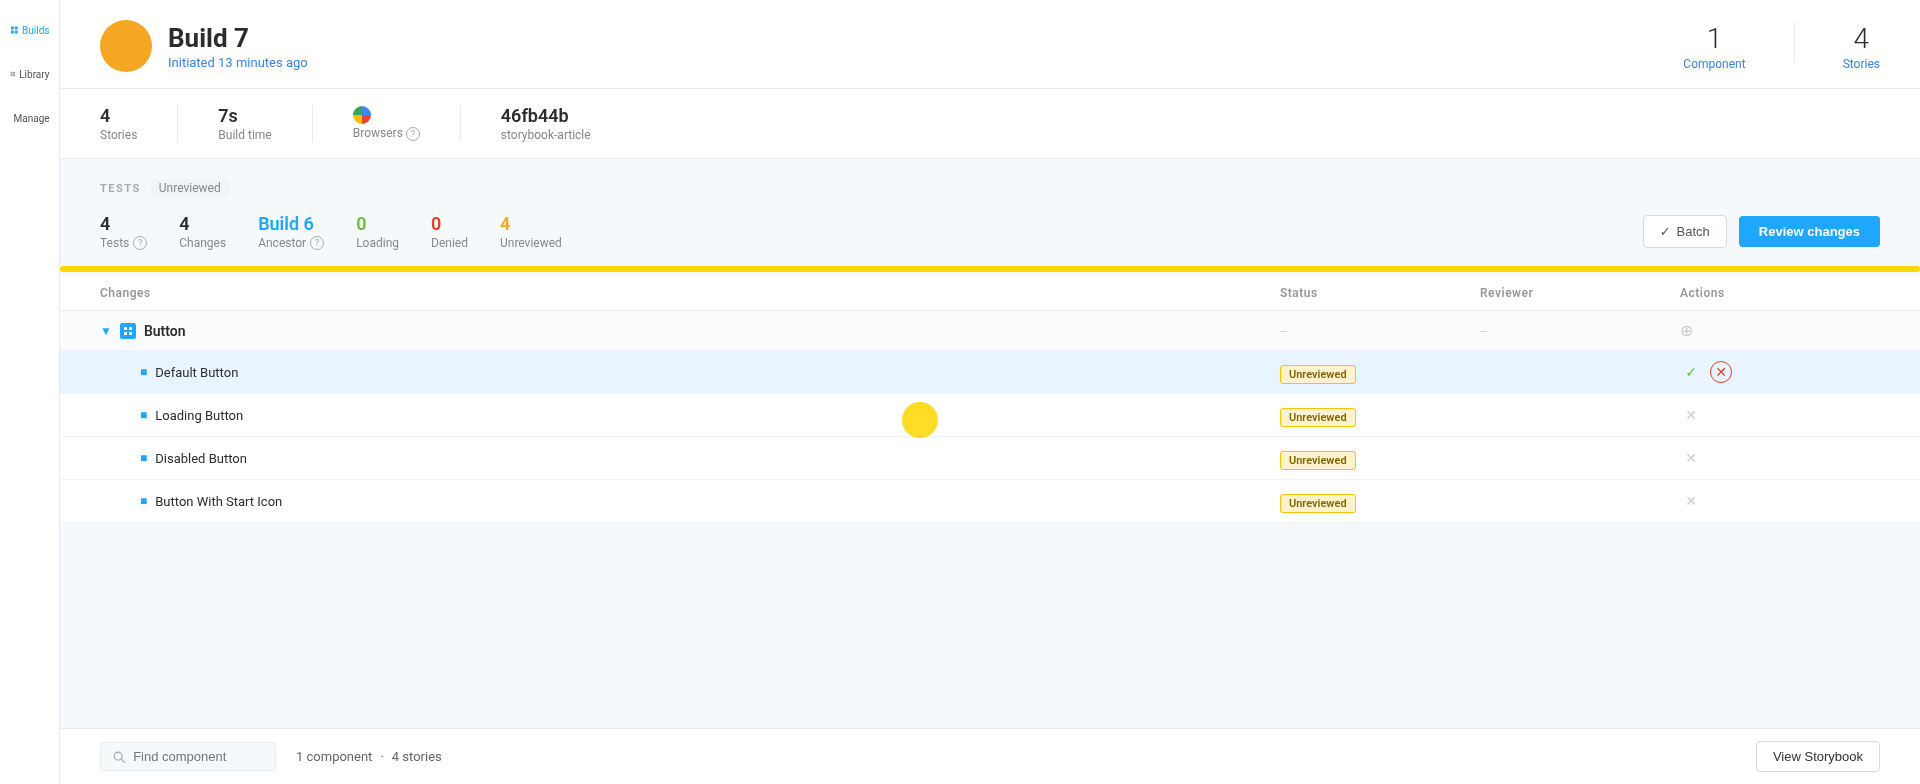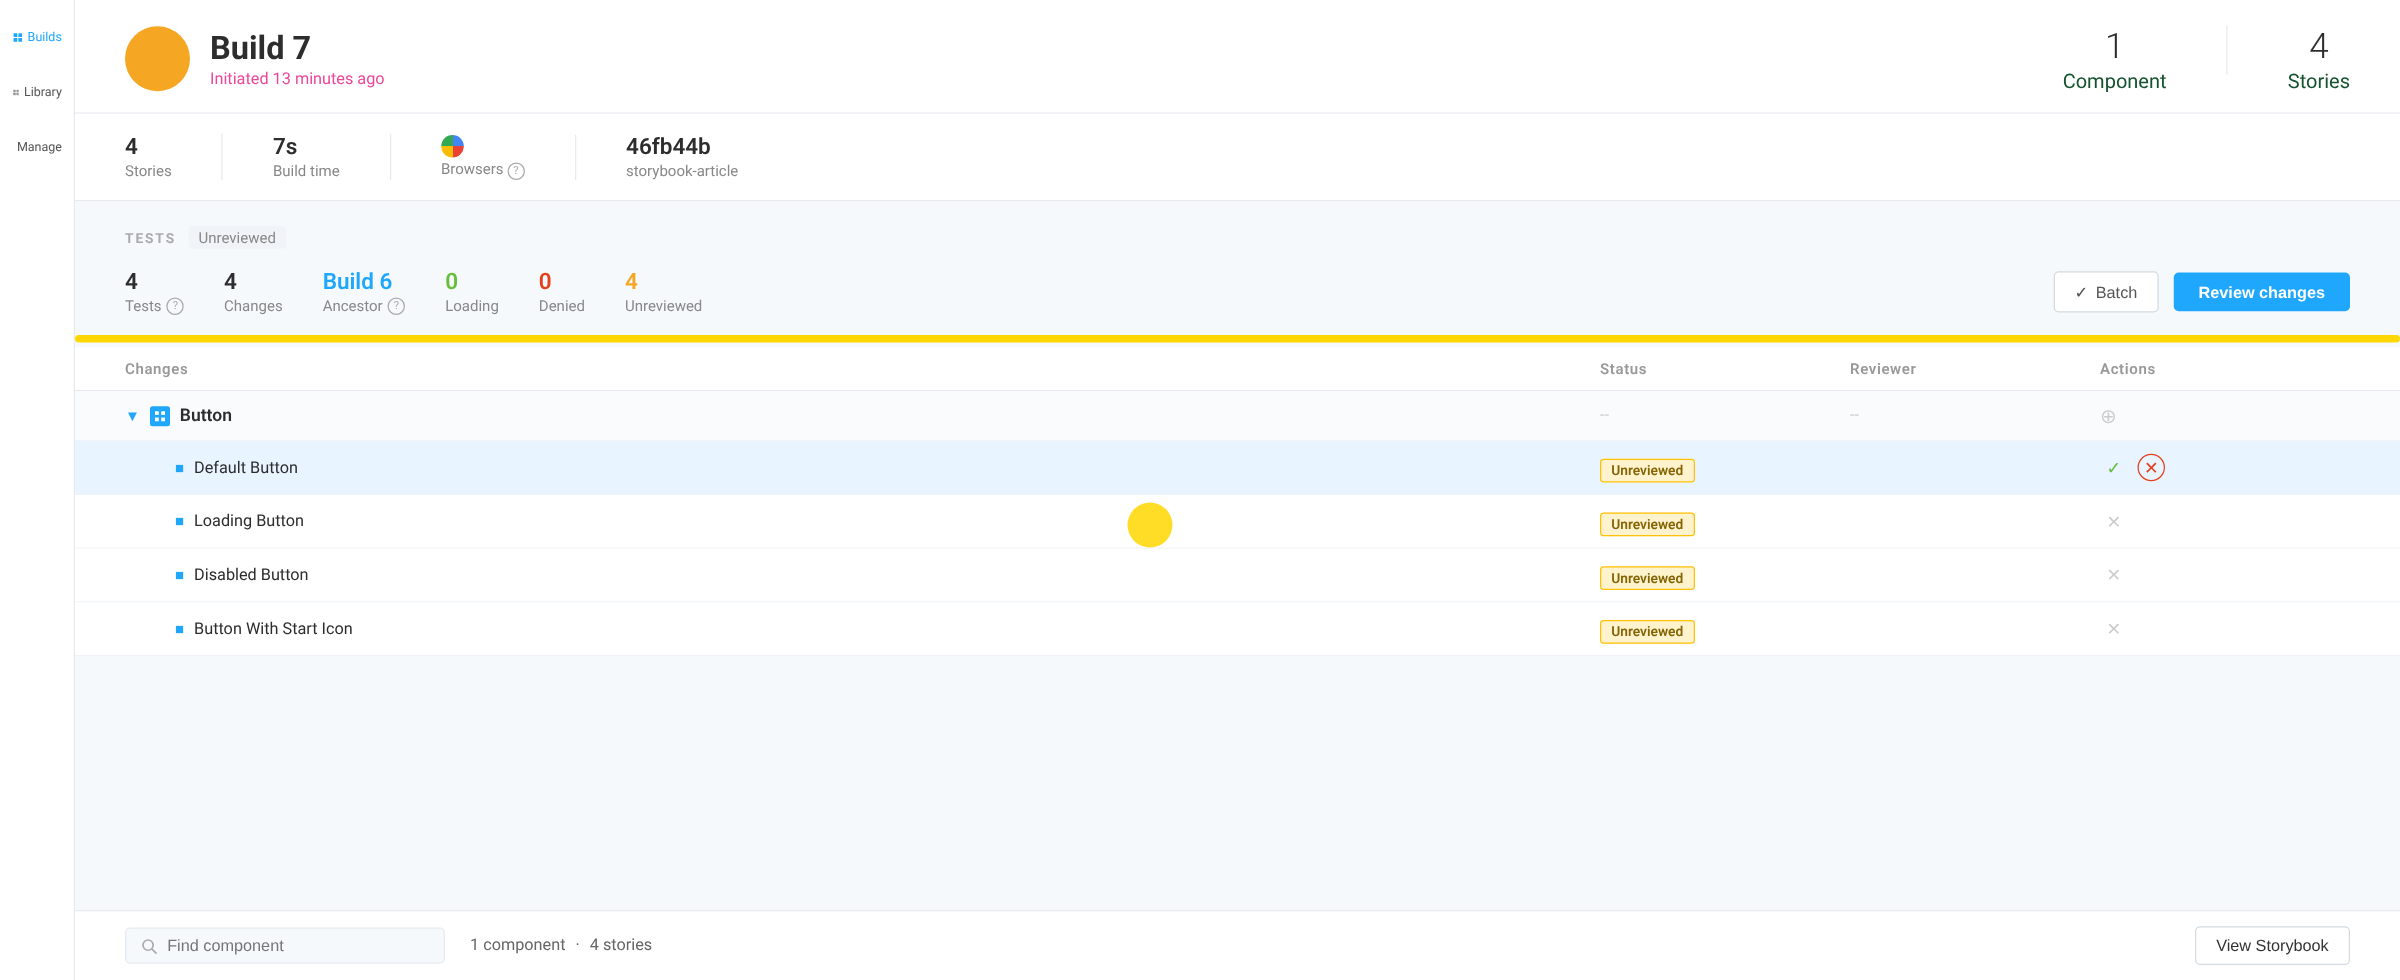--- a/index.html
+++ b/index.html
@@ -73,39 +73,39 @@
       background: #f5a623;
       flex-shrink: 0;
     }
     .build-info h1 {
       font-size: 26px;
       font-weight: 700;
       color: #2d2d2d;
     }
     .build-info .subtitle {
       font-size: 13px;
-      color: #ec4899;
+      color: #3b82f6;
       margin-top: 2px;
     }
     .header-right {
       display: flex;
       gap: 48px;
       align-items: flex-start;
     }
     .header-stat {
       text-align: center;
     }
     .header-stat .number {
       font-size: 28px;
       font-weight: 300;
       color: #2d2d2d;
     }
     .header-stat .label {
-      font-size: 16px;
-      color: #14532d;
+      font-size: 12px;
+      color: #3b82f6;
       margin-top: 2px;
     }
     .header-divider {
       width: 1px;
       height: 40px;
       background: #e8eaf0;
     }
 
     
     .stats-bar {
@@ -353,21 +353,21 @@
       justify-content: space-between;
     }
     .search-box {
       display: flex;
       align-items: center;
       gap: 8px;
       background: #f6f9fc;
       border: 1px solid #e8eaf0;
       border-radius: 4px;
       padding: 6px 12px;
-      width: 256px;
+      width: 176px;
     }
     .search-box input {
       border: none;
       background: transparent;
       font-size: 13px;
       color: #555;
       outline: none;
       width: 100%;
     }
     .bottom-stats {

